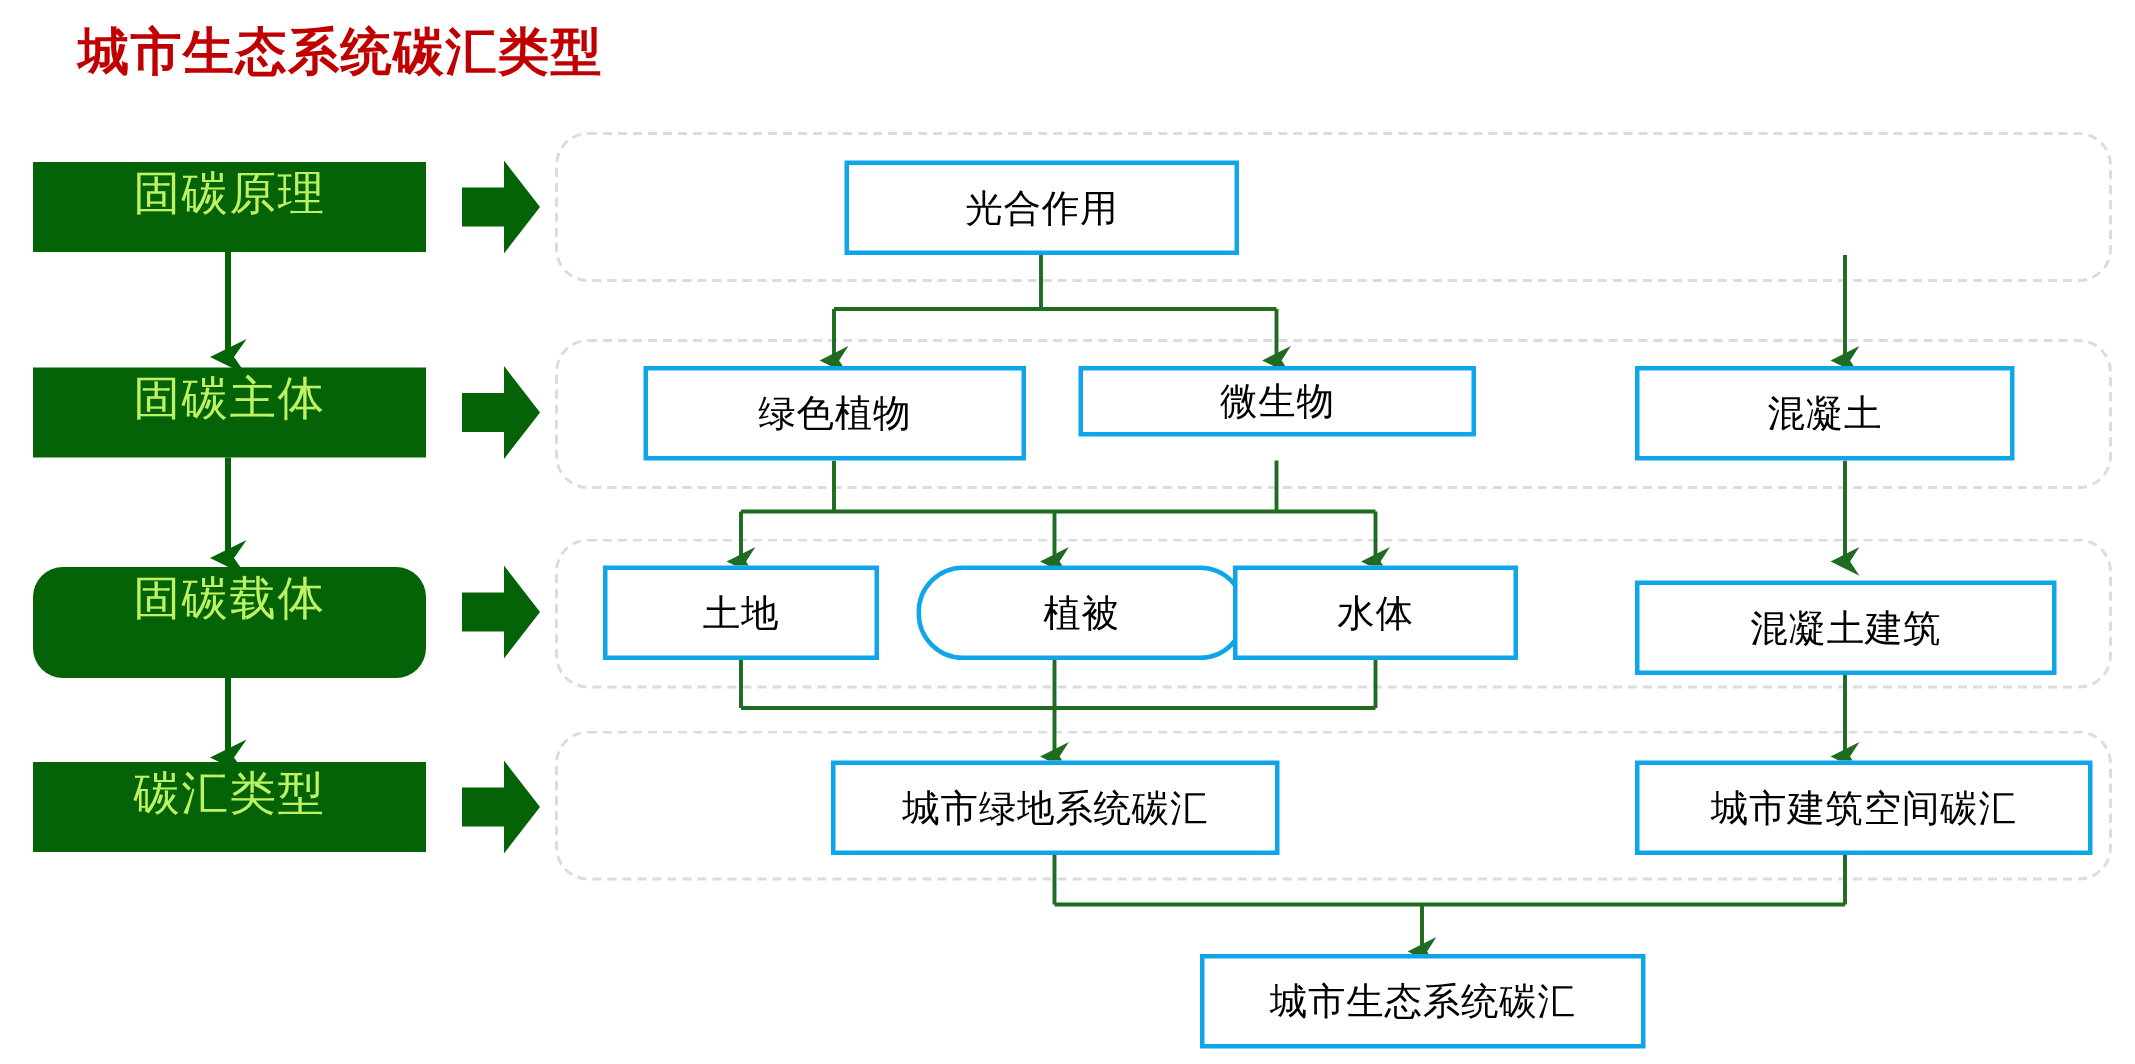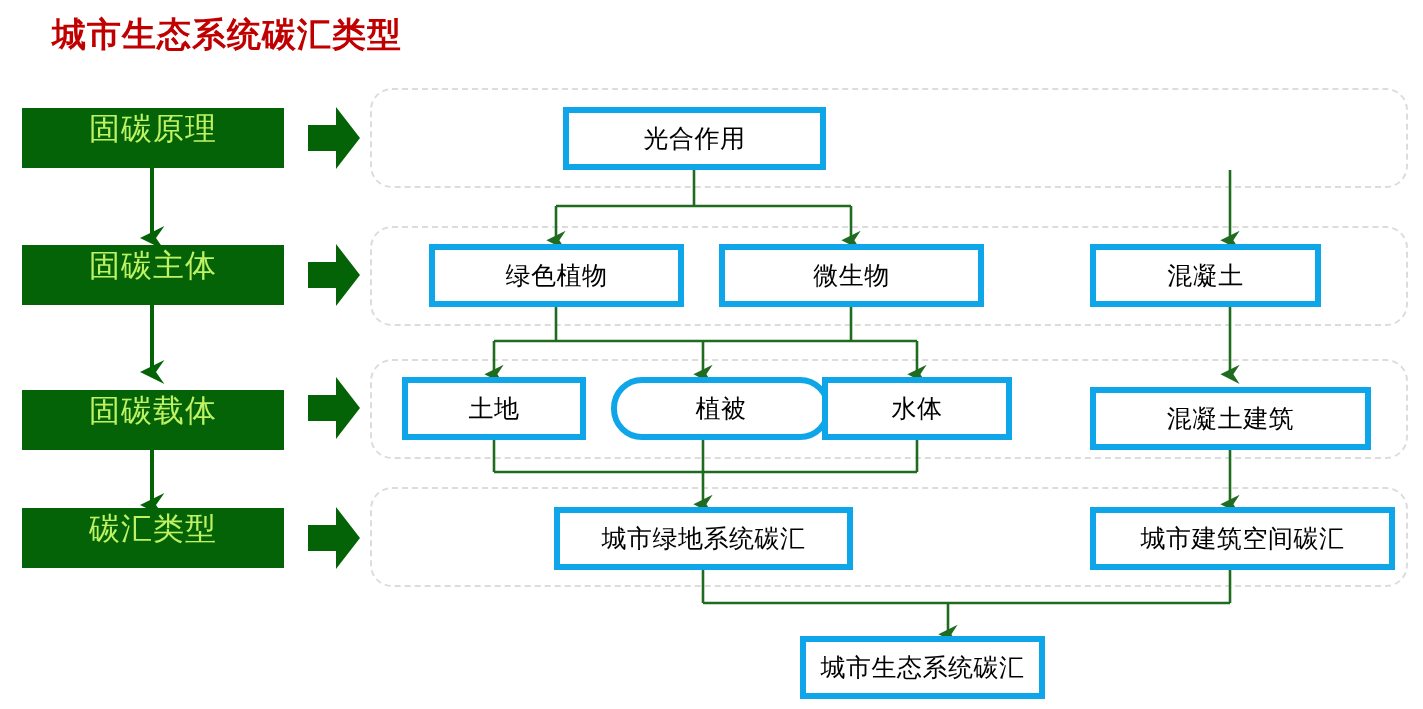--- a/index.html
+++ b/index.html
@@ -38,21 +38,21 @@
     justify-content:center;
     font-size:31px;
     box-sizing:border-box;
     letter-spacing:1px;
     white-space:nowrap;
   }
   
   .node{
     position:absolute;
     background:#ffffff;
-    border:6px solid #0ea5e9;
+    border:3px solid #0ea5e9;
     box-sizing:border-box;
     display:flex;
     align-items:center;
     justify-content:center;
     color:#000000;
     font-size:25px;
     letter-spacing:0.5px;
     white-space:nowrap;
   }
   .chevron{
@@ -124,21 +124,21 @@
       <path d="M948,603 L948,634" marker-end="url(#ah)"></path>
     </g>
   </svg>
 
   <div class="stage-label" style="left:22px;top:108px;width:262px;height:60px;">
     <span>固碳原理</span>
   </div>
   <div class="stage-label" style="left:22px;top:245px;width:262px;height:60px;">
     <span>固碳主体</span>
   </div>
-  <div class="stage-label" style="left:22px;top:390px;width:262px;height:60px;">
+  <div class="stage-label" style="left:22px;top:378px;width:262px;height:74px;border-radius:20px;">
     <span>固碳载体</span>
   </div>
   <div class="stage-label" style="left:22px;top:508px;width:262px;height:60px;">
     <span>碳汇类型</span>
   </div>
 
   <svg class="chevron" style="left:306px;top:105px;" width="56" height="66" viewBox="0 0 56 66">
     <path d="M2,20 L30,20 L30,2 L54,33 L30,64 L30,46 L2,46 Z" fill="#046307"></path>
   </svg>
   <svg class="chevron" style="left:306px;top:242px;" width="56" height="66" viewBox="0 0 56 66">
@@ -151,24 +151,24 @@
     <path d="M2,20 L30,20 L30,2 L54,33 L30,64 L30,46 L2,46 Z" fill="#046307"></path>
   </svg>
 
   <div class="node" style="left:563px;top:107px;width:263px;height:63px;">
     <span>光合作用</span>
   </div>
 
   <div class="node" style="left:429px;top:244px;width:255px;height:63px;align-items:center;">
     <span>绿色植物</span>
   </div>
-  <div class="node" style="left:719px;top:244px;width:265px;height:63px;text-align:right;">
+  <div class="node" style="left:719px;top:244px;width:265px;height:47px;text-align:right;">
     <span>微生物</span>
   </div>
-  <div class="node" style="left:1090px;top:244px;width:231px;height:63px;">
+  <div class="node" style="left:1090px;top:244px;width:253px;height:63px;">
     <span>混凝土</span>
   </div>
 
   <div class="node" style="left:402px;top:377px;width:184px;height:63px;">
     <span>土地</span>
   </div>
   <div class="node" style="left:611px;top:377px;width:220px;height:63px;border-radius:31px;">
     <span>植被</span>
   </div>
   <div class="node" style="left:822px;top:377px;width:190px;height:63px;">
@@ -178,17 +178,17 @@
     <span>混凝土建筑</span>
   </div>
 
   <div class="node" style="left:554px;top:507px;width:299px;height:63px;">
     <span>城市绿地系统碳汇</span>
   </div>
   <div class="node" style="left:1090px;top:507px;width:305px;height:63px;">
     <span>城市建筑空间碳汇</span>
   </div>
 
-  <div class="node" style="left:800px;top:636px;width:245px;height:63px;">
+  <div class="node" style="left:800px;top:636px;width:297px;height:63px;">
     <span>城市生态系统碳汇</span>
   </div>
 
 </div>
 
 </body></html>

